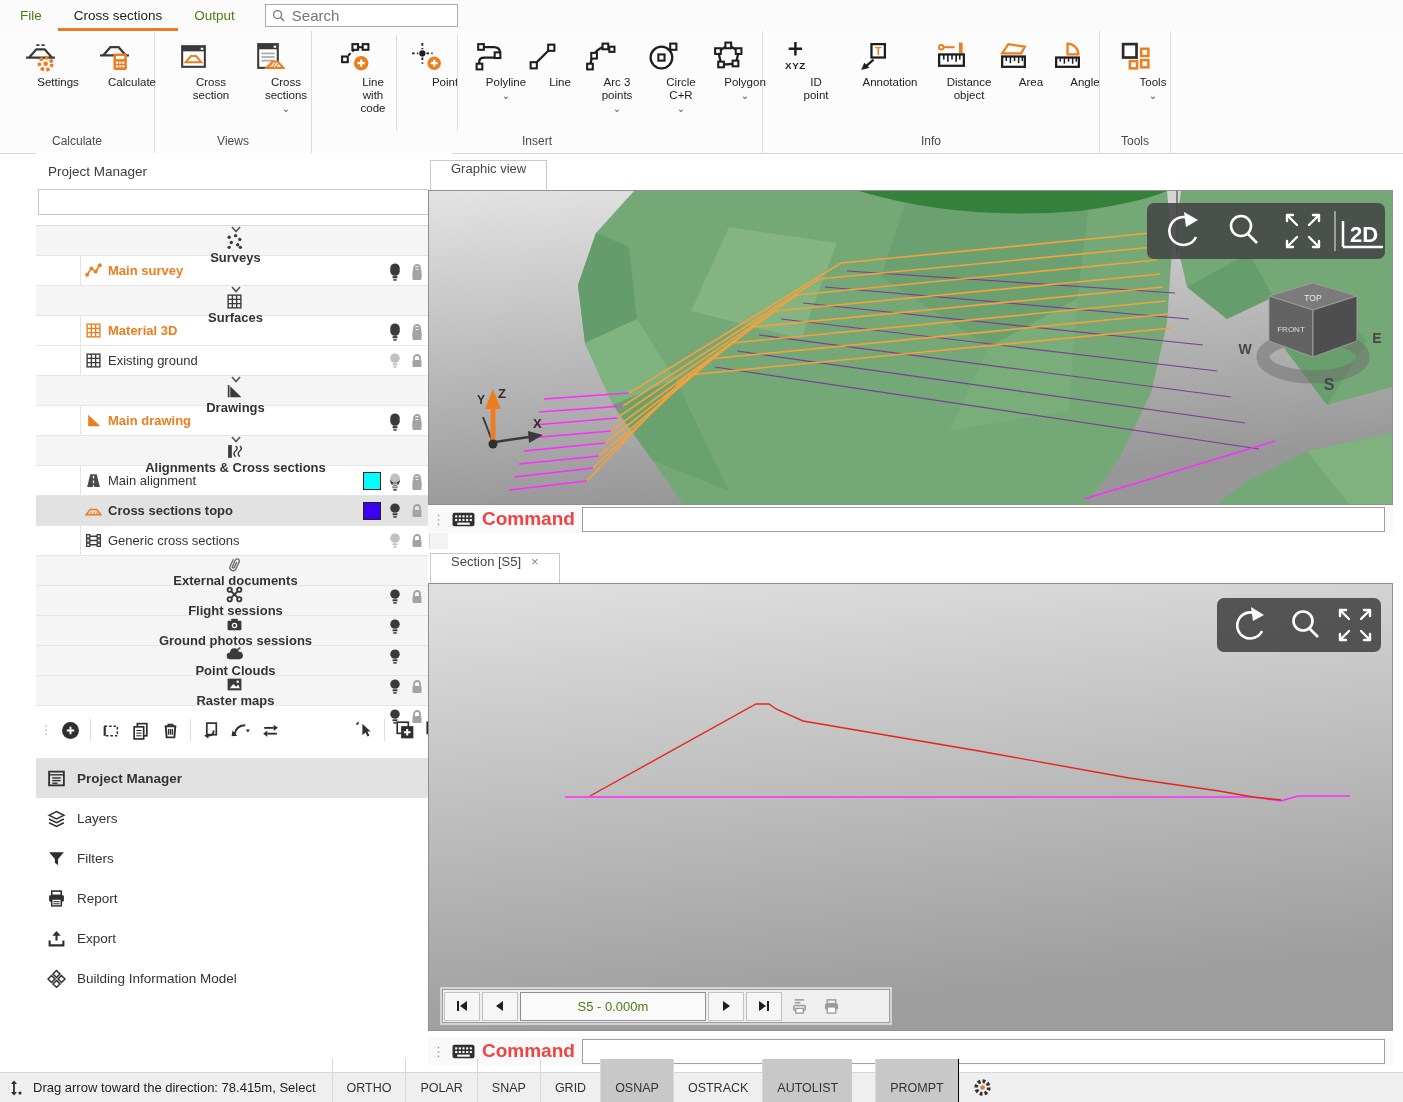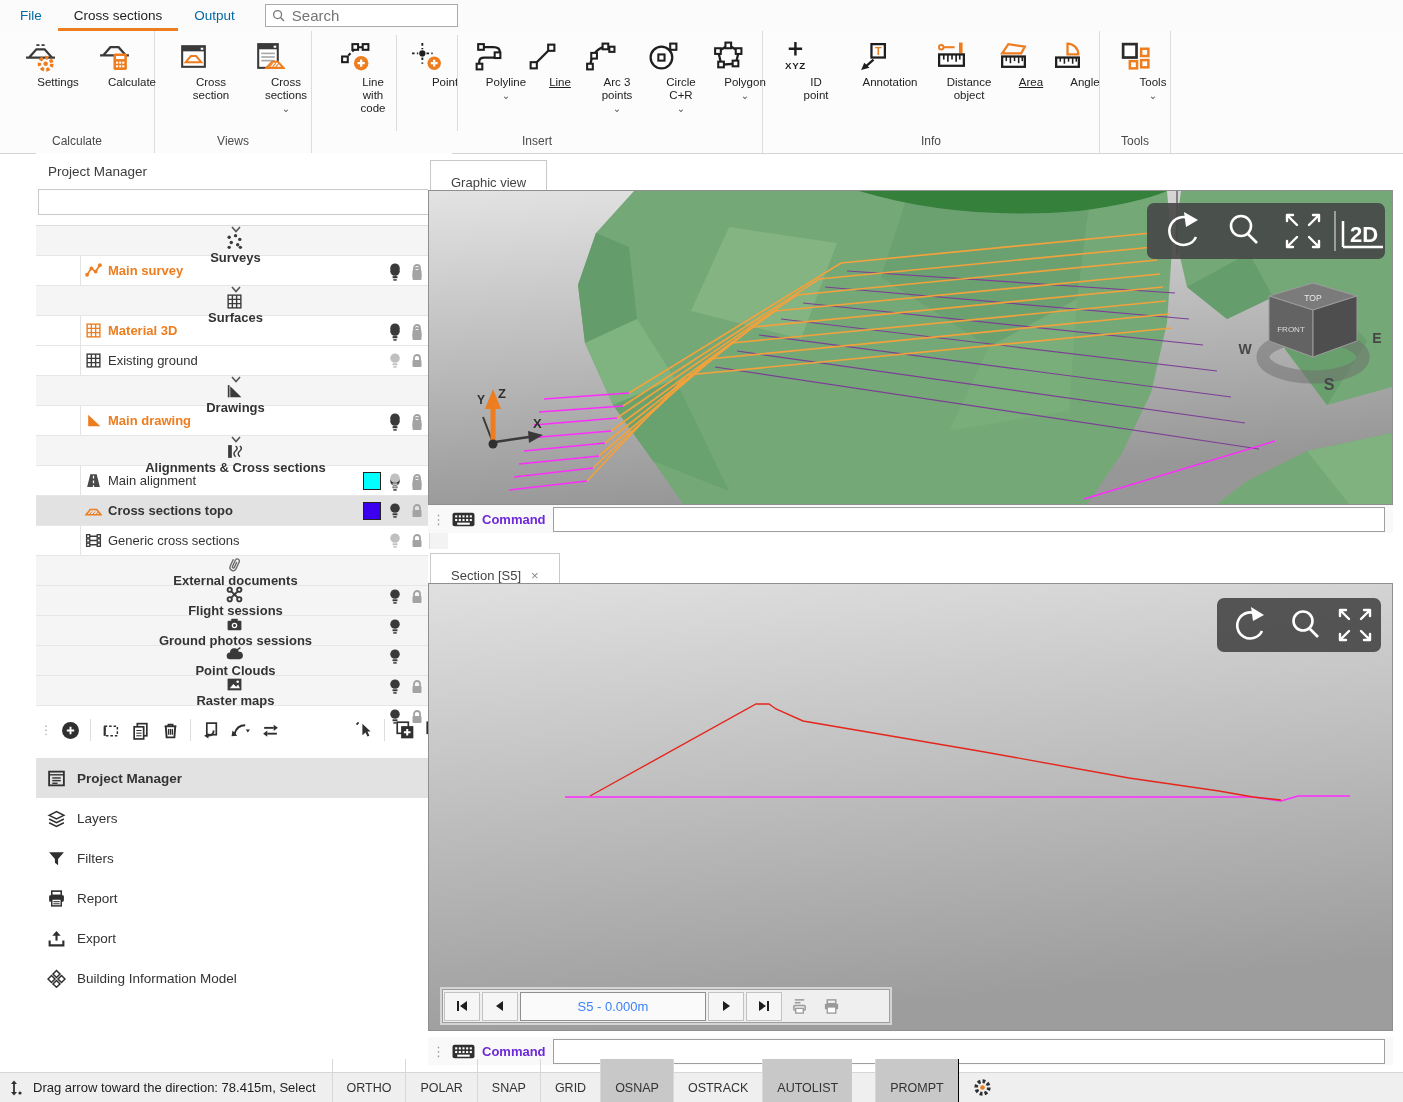--- a/index.html
+++ b/index.html
@@ -1,29 +1,29 @@
 <!DOCTYPE html>
 <html><head>
 <meta charset="utf-8">
 <style>
   html,body{margin:0;padding:0;background:#fff;}
   #app{position:relative;width:1403px;height:1102px;background:#ffffff;font-family:"Liberation Sans",sans-serif;overflow:hidden;color:#222;}
   
   .tabbar{position:absolute;top:0;left:0;right:0;height:31px;background:#fbfbfb;display:flex;align-items:stretch;padding-left:4px;}
-  .rtab{display:flex;align-items:center;padding:0 16px;font-size:13.5px;color:#0369a1;cursor:default;}
+  .rtab{display:flex;align-items:center;padding:0 16px;font-size:13.5px;color:#4d7c0f;cursor:default;}
   .rtab.active{border-bottom:3px solid #ED7D1F;padding-top:3px;color:#222;}
   .ribbon-search{align-self:center;margin-left:14px;width:193px;height:23px;border:1px solid #ababab;background:#fff;display:flex;align-items:center;gap:5px;padding:0 6px;box-sizing:border-box;}
   .ribbon-search input{border:none;outline:none;flex:1;font-size:15px;font-family:"Liberation Sans",sans-serif;background:transparent;color:#333;min-width:0;}
   
   .ribbon{position:absolute;top:31px;left:0;right:0;height:122px;background:#fcfcfc;border-bottom:1px solid #d4d4d4;display:flex;align-items:stretch;}
   .rgroup{display:flex;flex-direction:column;border-right:1px solid #dcdcdc;}
   .rgroup-btns{flex:1;display:flex;align-items:stretch;padding:3px 3px 0;}
   .rgroup-label{height:21px;line-height:19px;text-align:center;font-size:12px;color:#4a4a4a;}
   .rbtn{width:64px;display:flex;flex-direction:column;align-items:center;padding-top:6px;font-size:11.5px;line-height:13px;color:#222;text-align:center;cursor:default;}
-  .rbtn.w74{width:74px;} .rbtn.w80{width:80px;} .rbtn.w58{width:58px;} .rbtn.w50{width:50px;text-decoration:underline;} .rbtn.w84{width:84px;} .rbtn.w70{width:70px;}
+  .rbtn.w74{width:74px;} .rbtn.w80{width:80px;} .rbtn.w58{width:58px;} .rbtn.w50{width:50px;} .rbtn.w84{width:84px;} .rbtn.w70{width:70px;}
   .ric{width:33px;height:33px;margin-bottom:3px;flex:none;}
   .blabel{max-width:100%;margin-left:36px;}
   .caret{font-size:10px;color:#555;line-height:9px;display:inline-block;}
   .subsep{width:1px;background:#dcdcdc;margin:1px 1px;}
   
   #left-panel{position:absolute;top:153px;left:0;width:416px;height:919px;background:#fff;margin-left:36px;}
   .pm-header{height:36px;display:flex;align-items:center;justify-content:space-between;padding:0 14px 0 12px;font-size:13.5px;color:#3d3d3d;}
   .pm-collapse{color:#777;font-size:14px;cursor:default;}
   .pm-search{margin:0 2px 10px 2px;height:26px;border:1px solid #c9c9c9;background:#fff;display:flex;align-items:center;padding:0 7px;box-sizing:border-box;}
   .pm-search input{border:none;outline:none;flex:1;font-size:13px;font-family:"Liberation Sans",sans-serif;min-width:0;}
@@ -51,37 +51,37 @@
   .pm-toolbar{margin-top:8px;height:32px;display:flex;align-items:center;gap:3px;padding:0 4px;}
   .pbtn{width:27px;height:26px;display:flex;align-items:center;justify-content:center;cursor:default;}
   .psep{width:1px;height:22px;background:#ddd;margin:0 3px;}
   .pgrip{color:#aaa;font-size:12px;margin-right:2px;}
   .pm-nav{margin-top:12px;}
   .pm-nav-item{height:40px;display:flex;align-items:center;gap:11px;padding:0 11px;font-size:13.5px;color:#333;cursor:default;}
   .pm-nav-item.selected{background:#e2e2e2;font-weight:bold;}
   .pm-nav-item .nic{flex:none;}
   
   .vtabbar{position:absolute;left:428px;width:965px;background:#fff;}
-  .vtab{position:absolute;bottom:0;left:2px;height:30px;background:#fff;border:1px solid #c9c9c9;border-bottom:none;display:flex;align-items:flex-end;gap:10px;padding:0 20px;font-size:13px;color:#444;box-sizing:border-box;}
+  .vtab{position:absolute;bottom:0;left:2px;height:30px;background:#fff;border:1px solid #c9c9c9;border-bottom:none;display:flex;align-items:flex-start;gap:10px;padding:0 20px;font-size:13px;color:#444;box-sizing:border-box;}
   .vtab .closex{color:#888;font-size:13px;}
   #gv-tabbar{top:155px;height:35px;}
   #sec-tabbar{top:549px;height:34px;}
   .viewport{position:absolute;left:428px;width:963px;border:1px solid #8f8f8f;background:#c9c9c9;}
   #gv-viewport{top:190px;height:313px;}
   #sec-viewport{top:583px;height:446px;}
   .cmdbar{position:absolute;left:428px;width:965px;height:28px;display:flex;align-items:center;gap:7px;background:#f9f9f9;padding:0 4px;box-sizing:border-box;}
   #cmdbar1{top:505px;} #cmdbar2{top:1037px;}
   .cmdgrip{color:#9a9a9a;font-size:13px;}
-  .cmdlabel{font-size:13px;font-weight:bold;color:#6d28d9;}
+  .cmdlabel{font-size:19px;font-weight:bold;color:#ef4444;}
   .cmdinput{flex:1;height:21px;border:1px solid #9f9f9f;background:#fff;font-size:13px;font-family:"Liberation Sans",sans-serif;outline:none;margin-right:4px;}
   
   .sec-nav{position:absolute;left:11px;bottom:5px;width:452px;height:38px;background:#d4d4d4;display:flex;align-items:center;padding:2px;box-sizing:border-box;}
   .sec-nav-inner{flex:1;height:34px;background:#efefef;border:1px solid #9e9e9e;display:flex;align-items:center;gap:2px;padding:1px;box-sizing:border-box;}
   .tbtn{width:36px;height:29px;background:#f6f6f6;border:1px solid #c2c2c2;display:flex;align-items:center;justify-content:center;box-sizing:border-box;}
-  .tfield{width:186px;height:29px;background:#fafafa;border:1px solid #8f8f8f;display:flex;align-items:center;justify-content:center;font-size:13px;color:#3b82f6;box-sizing:border-box;}
+  .tfield{width:186px;height:29px;background:#fafafa;border:1px solid #8f8f8f;display:flex;align-items:center;justify-content:center;font-size:13px;color:#4d7c0f;box-sizing:border-box;}
   .tico{width:30px;height:29px;display:flex;align-items:center;justify-content:center;}
   
   #status-bar{position:absolute;left:0;bottom:0;width:1403px;height:30px;background:#efefef;border-top:1px solid #d6d6d6;display:flex;align-items:center;padding:0 8px;box-sizing:border-box;}
   .sb-msg{font-size:13px;color:#222;margin:0 16px 0 7px;white-space:nowrap;}
   .sb-toggle{padding:22px 14px;font-size:12.5px;color:#333;border-left:1px solid #d8d8d8;cursor:default;white-space:nowrap;}
   .sb-toggle.last{border-right:1px solid #000000;margin-left:23px;}
   .sb-toggle.active{background:#c8c8c8;}
   .sb-gear{margin-left:14px;display:flex;align-items:center;}
 </style>
 </head>

